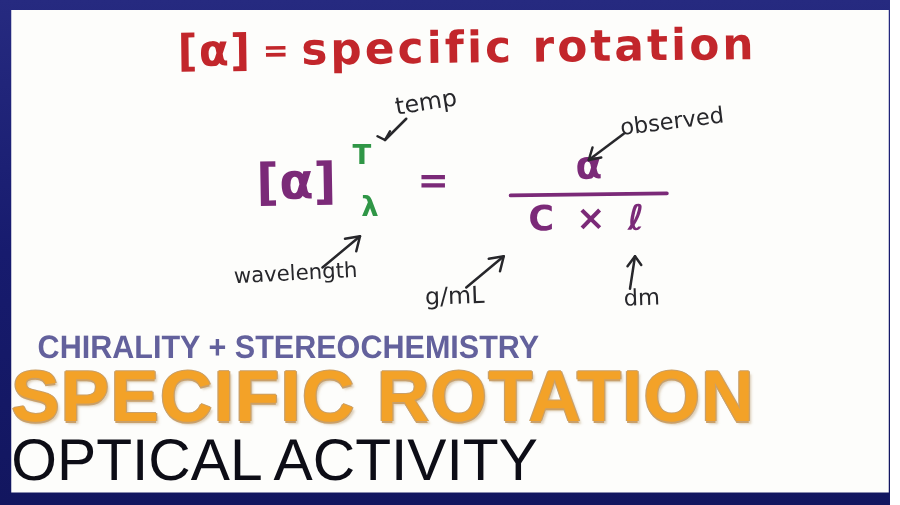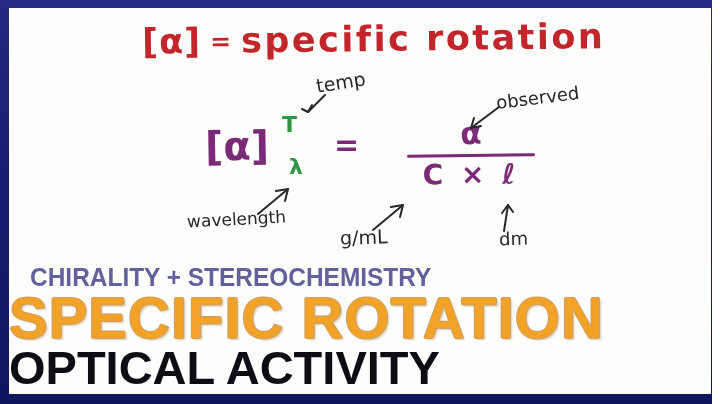--- a/index.html
+++ b/index.html
@@ -158,21 +158,21 @@
     text-shadow:
       1px 0 0 #c9a06a,
       -1px 0 0 #c9a06a,
       0 1px 0 #c9a06a,
       0 -1px 0 #c9a06a,
       2px 2px 2px rgba(160,120,60,0.35);
   }
   #line-foot {
     color: #0d0d16;
     font-family: "Liberation Sans", sans-serif;
-    font-weight: bold;
+    font-weight: normal;
     font-size: 47px;
     letter-spacing: 0px;
     line-height: 1.05;
     margin-top: -4px;
     padding-bottom: 2px;
   }
 </style>
 </head>
 <body>
 

